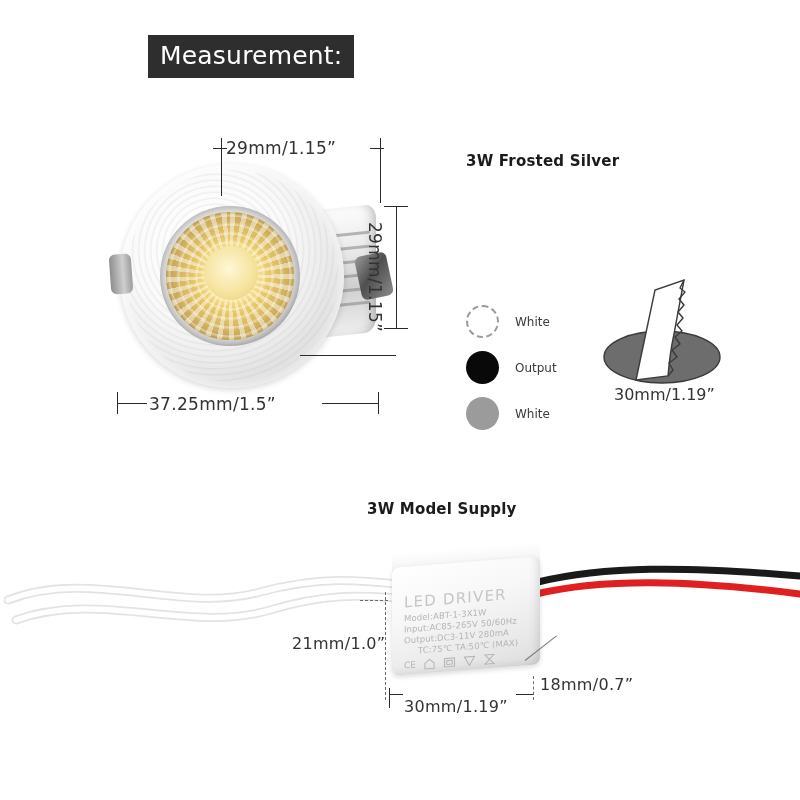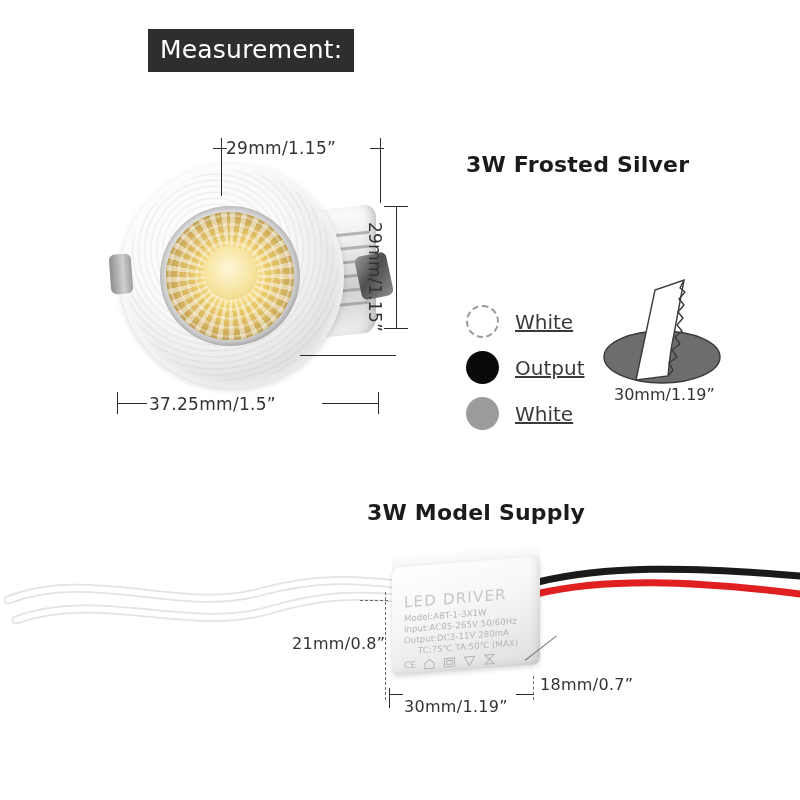--- a/index.html
+++ b/index.html
@@ -9,21 +9,21 @@
     background:#ffffff;
     font-family:"DejaVu Sans","Liberation Sans",sans-serif;
     color:#231f20;
     overflow:hidden;
     position:relative;
   }
   .page{position:relative;width:800px;height:800px;}
 
   
   .title-chip{
-    position:absolute;left:148px;top:29px;
+    position:absolute;left:148px;top:35px;
     background:#2e2e2e;color:#ffffff;
     font-size:25px;line-height:1;
     padding:8px 12px 10px 12px;
     letter-spacing:.2px;
     white-space:nowrap;
   }
 
   
   .dim{
     position:absolute;
@@ -37,21 +37,21 @@
   .rule-v{position:absolute;width:1px;background:#2b2b2b;}
   .tick-v{position:absolute;width:1px;background:#2b2b2b;}
   .tick-h{position:absolute;height:1px;background:#2b2b2b;}
   .dash-v{position:absolute;width:0;border-left:1px dashed #6b6b6b;}
   .dash-h{position:absolute;height:0;border-top:1px dashed #6b6b6b;}
 
   
   .heading{
     position:absolute;
     font-weight:bold;
-    font-size:22px;
+    font-size:15px;
     color:#1b1b1b;
     white-space:nowrap;
     letter-spacing:.2px;
   }
 
   
   .lamp-wrap{position:absolute;left:112px;top:158px;width:270px;height:235px;}
   .lamp-body{
     position:absolute;left:148px;top:52px;width:116px;height:128px;
     border-radius:12px/14px;
@@ -114,21 +114,21 @@
     transform:rotate(-4deg);
   }
 
   
   .legend{position:absolute;left:466px;top:305px;}
   .legend-row{display:flex;align-items:center;height:33px;margin-bottom:13px;}
   .swatch{width:33px;height:33px;border-radius:50%;margin-right:16px;flex:0 0 auto;}
   .sw-white{background:#ffffff;border:2px dashed #9a9a9a;box-sizing:border-box;}
   .sw-black{background:#090909;}
   .sw-silver{background:#9b9b9b;}
-  .legend-label{font-size:20px;color:#3a3a3a;text-decoration:underline;}
+  .legend-label{font-size:12px;color:#3a3a3a;}
 
   
   .cut-wrap{position:absolute;left:600px;top:272px;width:165px;height:145px;}
   .cut-caption{position:absolute;left:14px;top:113px;font-size:16px;color:#333;white-space:nowrap;}
 
   
   .driver-wrap{position:absolute;left:0;top:540px;width:800px;height:200px;}
   .driver-box{
     position:absolute;left:392px;top:22px;width:148px;height:108px;
     background:linear-gradient(165deg,#ffffff 0%,#f7f7f7 40%,#ebebeb 72%,#dedede 100%);
@@ -262,21 +262,21 @@
         </svg>
         <svg class="sym" viewBox="0 0 14 12">
           <path d="M2 1 H12 L7 6 L12 11 H2 L7 6 Z" fill="none" stroke="#b5b5b5" stroke-width="1.1"></path>
         </svg>
       </div>
     </div>
 
   </div>
 
   <div class="dash-v" style="left:385px;top:592px;height:108px;"></div>
-  <div class="dim dim-sm" style="left:292px;top:634px;">21mm/0.8”</div>
+  <div class="dim dim-sm" style="left:292px;top:634px;">21mm/1.0”</div>
   <div class="dash-h" style="left:360px;top:600px;width:28px;"></div>
 
   <div class="tick-v" style="left:389px;top:688px;height:20px;"></div>
   <div class="rule-h" style="left:389px;top:694px;width:14px;"></div>
   <div class="rule-h" style="left:516px;top:694px;width:18px;"></div>
   <div class="dash-v" style="left:533px;top:676px;height:24px;"></div>
   <div class="dim dim-sm" style="left:404px;top:697px;">30mm/1.19”</div>
 
   <div style="position:absolute;left:525px;top:660px;width:40px;height:1px;background:#7a7a7a;transform:rotate(-38deg);transform-origin:left center;"></div>
   <div class="dim dim-sm" style="left:540px;top:675px;">18mm/0.7”</div>

